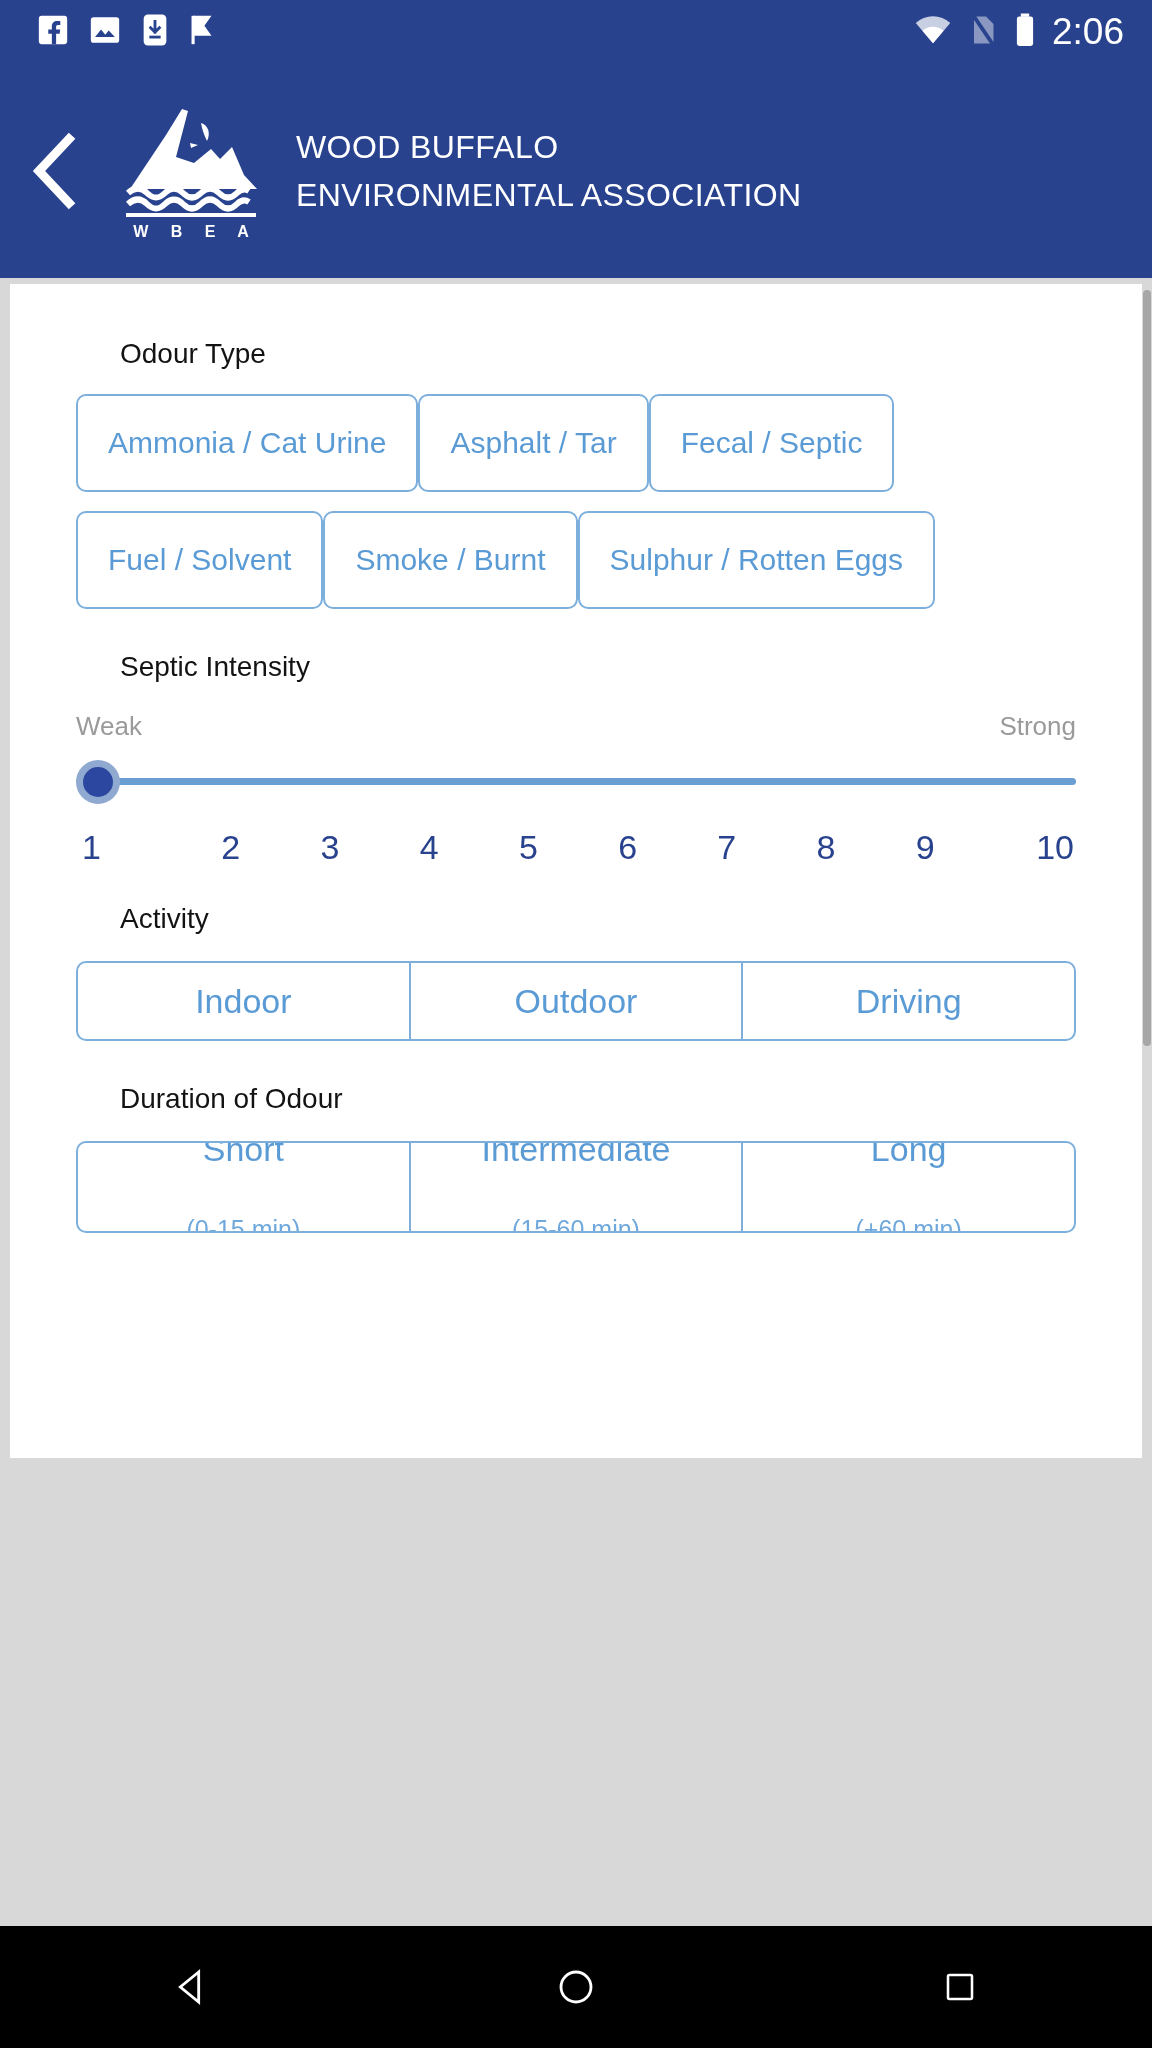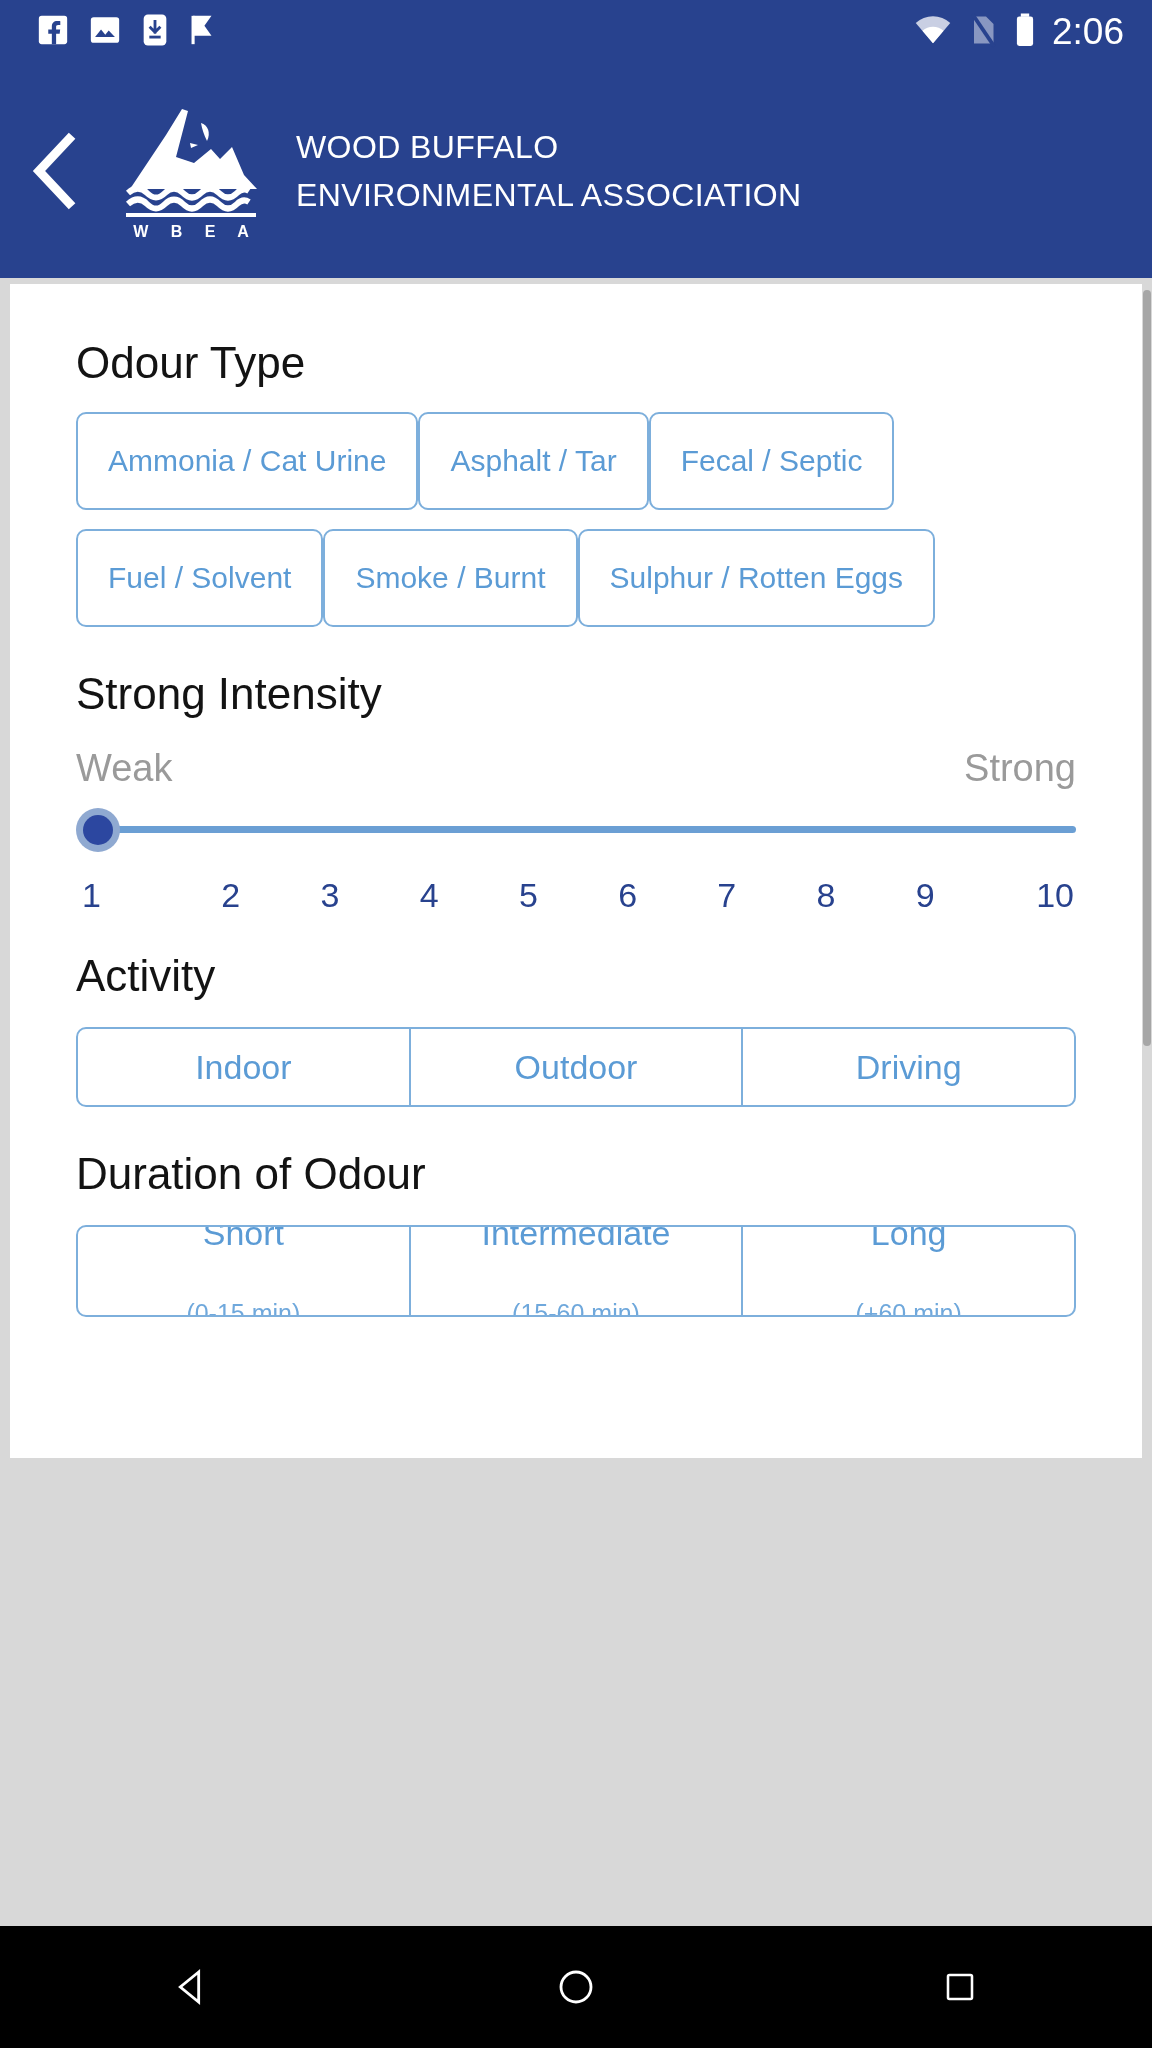--- a/index.html
+++ b/index.html
@@ -82,25 +82,26 @@
     position: absolute;
     top: 290px; right: 1px;
     width: 8px; height: 756px;
     background: #a6a6a6;
     border-radius: 4px;
   }
 
   .content { padding: 0 66px; }
 
   h2.section-title {
-    font-size: 44px;
+    font-size: 28px;
     font-weight: normal;
     color: #131313;
     font-family: "Liberation Sans", sans-serif;
     letter-spacing: 0px;
+    margin-left: 44px;
   }
   .t-odour-type   { margin-top: 54px; }
   .t-intensity    { margin-top: 42px; }
   .t-activity     { margin-top: 36px; }
   .t-duration     { margin-top: 42px; }
 
   
   .chip-rows { margin-top: 24px; }
   .chip-row { display: flex; gap: 0; margin-bottom: 19px; }
   .chip {
@@ -114,21 +115,21 @@
     display: flex; align-items: center; justify-content: center;
     padding: 0 30px;
     white-space: nowrap;
   }
 
   
   .slider-labels {
     display: flex; justify-content: space-between;
     margin-top: 28px;
     color: #9a9a9a;
-    font-size: 38px;
+    font-size: 26px;
     font-family: "Liberation Sans", sans-serif;
   }
   .slider-row {
     position: relative;
     height: 58px;
     margin-top: 10px;
   }
   .slider-track {
     position: absolute;
     top: 26px; left: 14px; right: 0;
@@ -294,21 +295,21 @@
           <div class="chip">Asphalt / Tar</div>
           <div class="chip">Fecal / Septic</div>
         </div>
         <div class="chip-row">
           <div class="chip">Fuel / Solvent</div>
           <div class="chip">Smoke / Burnt</div>
           <div class="chip">Sulphur / Rotten Eggs</div>
         </div>
       </div>
 
-      <h2 class="section-title t-intensity">Strong Intensity</h2>
+      <h2 class="section-title t-intensity">Septic Intensity</h2>
       <div class="slider-labels">
         <span>Weak</span>
         <span>Strong</span>
       </div>
       <div class="slider-row">
         <div class="slider-track"></div>
         <div class="slider-thumb"></div>
       </div>
       <div class="tick-row">
         <span class="tick">1</span>

